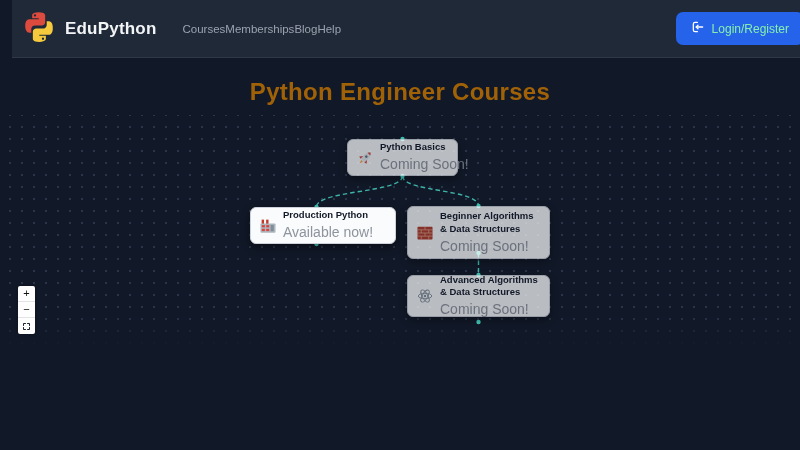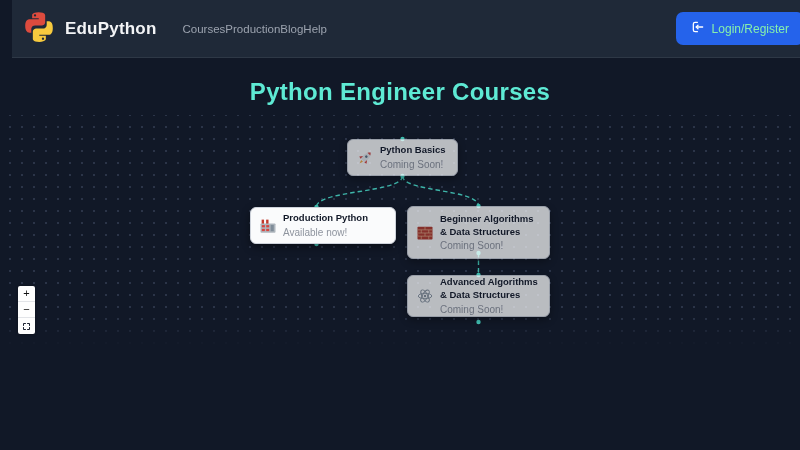--- a/index.html
+++ b/index.html
@@ -20,42 +20,42 @@
   .nav { display:flex; margin-left:26px; }
   .nav a { font-size:11.5px; color:#9ca3af; text-decoration:none; cursor:pointer; }
   .login-btn {
     margin-left:auto; display:flex; align-items:center; gap:7px;
     background:#2563eb; color:#86efac; border:none; border-radius:7px;
     padding:8px 15px; font-size:12px; font-family:inherit; cursor:pointer;
   }
   
   .page-title {
     position:absolute; top:78px; left:0; width:800px; text-align:center;
-    font-size:24px; font-weight:bold; color:#5eead4; letter-spacing:.3px;
+    font-size:24px; font-weight:bold; color:#a16207; letter-spacing:.3px;
   }
   
   .flow { position:absolute; top:115px; left:0; width:800px; height:232px; }
   .dots {
     position:absolute; inset:0;
     background-image:radial-gradient(#2b3448 1px, transparent 1.3px);
     background-size:12px 12px; background-position:4px 6px;
     -webkit-mask-image:linear-gradient(to bottom,#000 0,#000 86%,transparent 100%);
     mask-image:linear-gradient(to bottom,#000 0,#000 86%,transparent 100%);
   }
   .edges { position:absolute; inset:0; }
   .node {
     position:absolute; display:flex; align-items:center; gap:6px;
     background:#fafbfc; border:1px solid #cdd2da; border-radius:6px;
     padding:5px 8px; box-shadow:0 3px 8px rgba(0,0,0,.45); cursor:pointer;
   }
   .node.dimmed { opacity:.72; }
   .node .nicon { width:18px; height:18px; flex:0 0 18px; }
   .node .nicon svg { width:18px; height:18px; display:block; }
   .ntitle { font-size:9.5px; font-weight:bold; color:#111827; line-height:1.36; white-space:nowrap; }
-  .nsub { font-size:10px; color:#8e949e; line-height:1.3; margin-top:1px; white-space:nowrap; }
+  .nsub { font-size:14px; color:#8e949e; line-height:1.3; margin-top:1px; white-space:nowrap; }
   
   .controls {
     position:absolute; left:18px; top:171px; width:17px;
     background:#fefefe; border-radius:2px; box-shadow:0 0 3px rgba(0,0,0,.35);
     display:flex; flex-direction:column;
   }
   .controls button {
     height:16px; background:none; border:none; border-bottom:1px solid #e2e4e8;
     font-family:inherit; font-size:11px; color:#111; line-height:1; cursor:pointer;
     display:flex; align-items:center; justify-content:center; padding:0;
@@ -71,21 +71,21 @@
     <span>
       <svg width="38" height="34" viewBox="0 0 64 64">
         <path fill="#dd4b3e" d="M31.3 4c-13 0-12.2 5.7-12.2 5.7v5.9h12.4v1.8H14.2S6 16.5 6 29.8s7.2 12.8 7.2 12.8h4.3v-6.2s-.2-7.2 7-7.2h12.3s6.8.1 6.8-6.6V10s1-6-12.3-6zm-6.8 3.9a2.2 2.2 0 1 1 0 4.4 2.2 2.2 0 0 1 0-4.4z"></path>
         <path fill="#f7ca3e" d="M32.7 60c13 0 12.2-5.7 12.2-5.7v-5.9H32.5v-1.8h17.3S58 47.5 58 34.2 50.8 21.4 50.8 21.4h-4.3v6.2s.2 7.2-7 7.2H27.2s-6.8-.1-6.8 6.6V54s-1 6 12.3 6zm6.8-3.9a2.2 2.2 0 1 1 0-4.4 2.2 2.2 0 0 1 0 4.4z"></path>
       </svg>
     </span>
     <span class="brand-name">EduPython</span>
   </div>
   <div class="nav">
     <a>Courses</a>
-    <a>Production</a>
+    <a>Memberships</a>
     <a>Blog</a>
     <a>Help</a>
   </div>
   <button class="login-btn">
     <span>
       <svg width="14" height="14" viewBox="0 0 24 24" fill="none" stroke="#ffffff" stroke-width="2.2" stroke-linecap="round" stroke-linejoin="round">
         <path d="M11 4H7a3 3 0 0 0-3 3v10a3 3 0 0 0 3 3h4"></path>
         <path d="M20 12H9"></path>
           <path d="M12 9l-3 3 3 3"></path>
       </svg>

